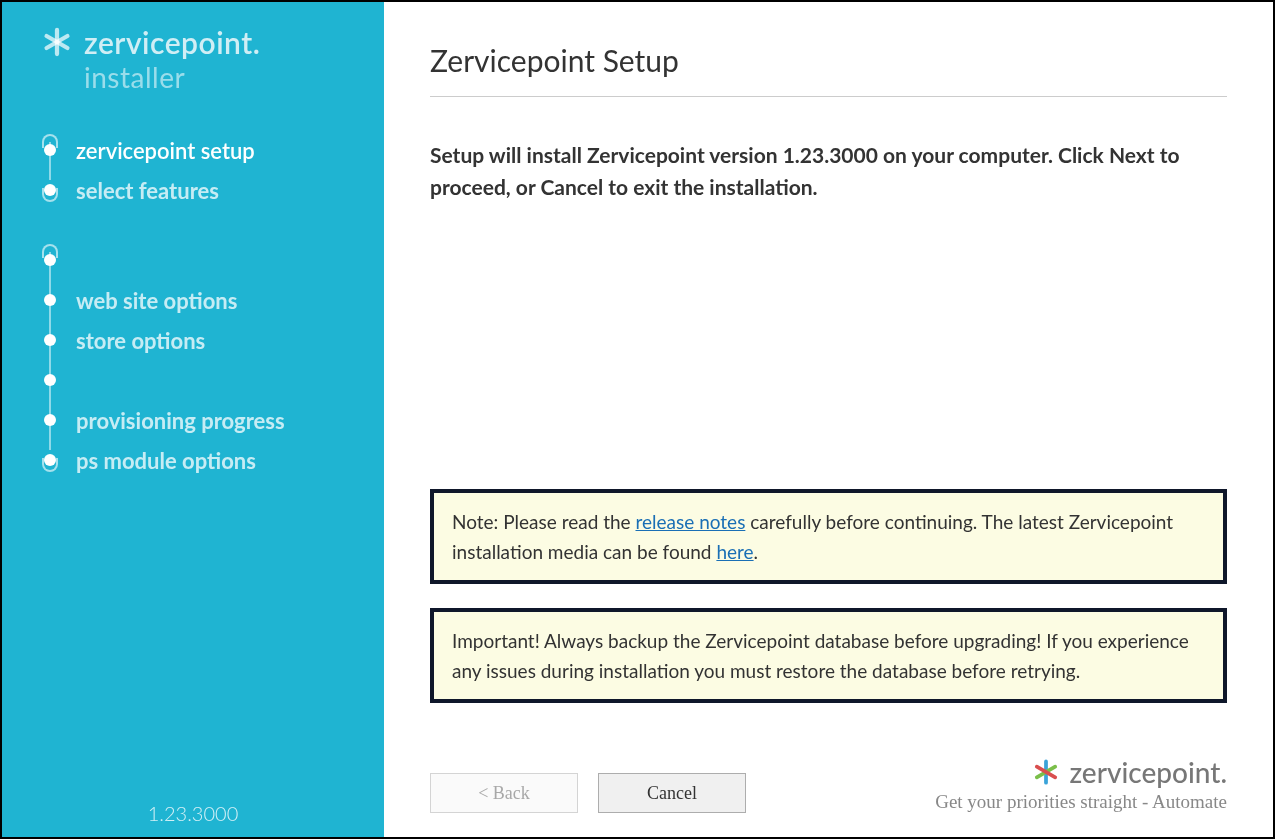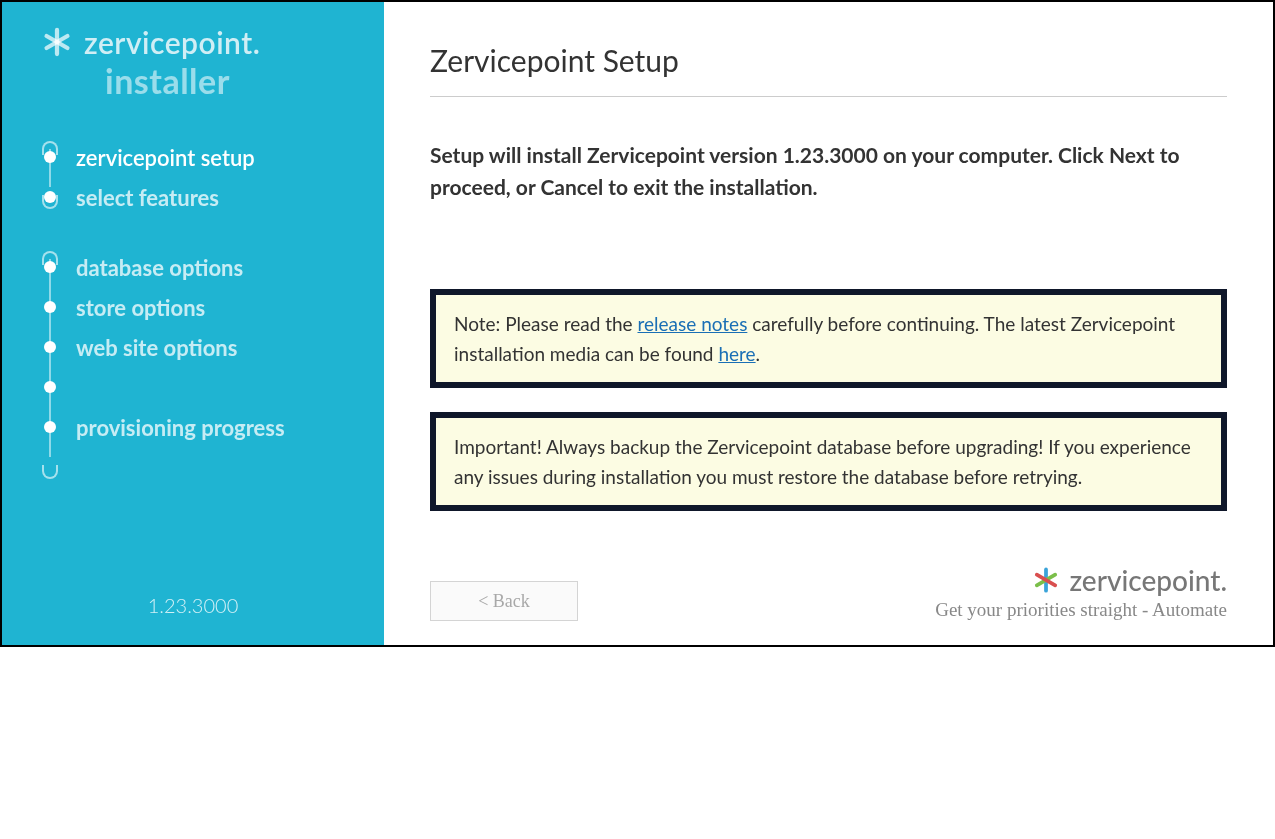--- a/index.html
+++ b/index.html
@@ -1,31 +1,31 @@
 <!DOCTYPE html>
 <html><head>
 <meta charset="utf-8">
 <style>
   * { box-sizing: border-box; margin: 0; padding: 0; }
   html, body { width: 1275px; height: 839px; font-family: "Segoe UI", "Lato", Arial, sans-serif; }
   .frame {
-    width: 1275px; height: 647px; border: 2px solid #000; display: flex; background: #fff;
+    width: 1275px; height: 839px; border: 2px solid #000; display: flex; background: #fff;
   }
   
   .sidebar {
     width: 382px; height: 100%; background: #1fb4d2;
     color: #fff; padding: 22px 0 0 0; position: relative;
     display: flex; flex-direction: column;
   }
   .brand { padding: 0 24px 8px 38px; }
   .brand-line1 { display: flex; align-items: center; gap: 10px; }
   .asterisk-icon { width: 34px; height: 34px; display:inline-block; }
   .brand-word { font-size: 30px; font-weight: 600; color: #d0eef5; letter-spacing: 0.5px; }
   .brand-word .dot { color: #d0eef5; }
-  .brand-sub { font-size: 34px; color: rgba(255,255,255,0.55); margin-left: 65px; font-weight: 700; letter-spacing: 0.5px; }
+  .brand-sub { font-size: 28px; color: rgba(255,255,255,0.55); margin-left: 44px; font-weight: 400; letter-spacing: 0.5px; }
 
   .steps { margin-top: 28px; padding: 0 0 0 38px; position: relative; }
   .step-group { position: relative; margin-bottom: 30px; }
   .step-group .line {
     position: absolute; left: 9px; top: 12px; width: 2px; background: rgba(255,255,255,0.5);
   }
   .step-group .cap {
     position: absolute; left: 2px; width: 16px; height: 14px; border: 2px solid rgba(255,255,255,0.6);
     border-bottom: none; border-radius: 10px 10px 0 0;
   }
@@ -35,34 +35,34 @@
     font-size: 22px; color: rgba(255,255,255,0.75); font-weight: 700;
     position: relative;
   }
   .step.active { color: #fff; font-weight: 600; }
   .bullet {
     width: 12px; height: 12px; border-radius: 50%; background: #fff; flex-shrink: 0;
     margin-left: 4px; z-index: 2;
   }
 
   .version-label {
-    position: absolute; bottom: 28px; width: 100%; text-align: center;
+    position: absolute; bottom: 12px; width: 100%; text-align: center;
     color: rgba(255,255,255,0.8); font-size: 20px; font-weight: 300;
   }
 
   
   .main { flex: 1; height: 100%; padding: 40px 46px 24px 46px; display: flex; flex-direction: column; position: relative; }
   .page-title { font-size: 30px; color: #333; font-weight: 400; margin-bottom: 18px; }
   .hr { height: 1px; background: #ccc; margin-bottom: 42px; }
   .intro { font-size: 21px; color: #333; line-height: 1.5; font-weight: bold; }
 
   .spacer { flex: 1; }
 
   .note-box {
-    border: 6px solid #0f172a; background: #fcfce3; padding: 14px 18px;
+    border: 4px solid #0f172a; background: #fcfce3; padding: 14px 18px;
     font-size: 19px; color: #333; line-height: 1.55; margin-bottom: 24px;
   }
   .note-box a { color: #1a6fb5; text-decoration: underline; cursor: pointer; }
 
   .footer-row {
     display: flex; align-items: flex-end; gap: 20px; margin-top: 28px;
   }
   .buttons { display: flex; gap: 20px; }
   .btn {
     width: 148px; height: 40px; border: 1px solid #adadad; background: #f0f0f0;
@@ -115,36 +115,39 @@
           <span>select features</span>
         </div>
       </div>
 
       <div class="step-group">
         <div class="cap" style="top:4px;"></div>
         <div class="line" style="height:198px;"></div>
         <div class="cap bottom" style="top:218px;"></div>
         <div class="step">
           <span class="bullet"></span>
-          <span>database options</span>
+        </div>
+        <div class="step">
+          <span class="bullet"></span>
+          <span>web site options</span>
         </div>
         <div class="step">
           <span class="bullet"></span>
           <span>store options</span>
         </div>
         <div class="step">
           <span class="bullet"></span>
-          <span>web site options</span>
-        </div>
-        <div class="step">
-          <span class="bullet"></span>
         </div>
         <div class="step">
           <span class="bullet"></span>
           <span>provisioning progress</span>
+        </div>
+        <div class="step">
+          <span class="bullet"></span>
+          <span>ps module options</span>
         </div>
       </div>
 
 
     </div>
 
     <div class="version-label">1.23.3000</div>
   </div>
 
   <div class="main">
@@ -156,20 +159,21 @@
 
     <div class="note-box">
       <span>Note: Please read the </span><a>release notes</a><span> carefully before continuing. The latest Zervicepoint installation media can be found </span><a>here</a><span>.</span>
     </div>
 
     <div class="note-box">Important! Always backup the Zervicepoint database before upgrading! If you experience any issues during installation you must restore the database before retrying.</div>
 
     <div class="footer-row">
       <div class="buttons">
         <button class="btn disabled">&lt; Back</button>
+        <button class="btn">Cancel</button>
       </div>
       <div class="footer-brand">
         <div class="fb-line1">
           <span class="color-asterisk">
             <svg viewBox="0 0 24 24" width="30" height="30">
               <rect x="10.5" y="2" width="3" height="20" rx="1.5" fill="#3aa3d9"></rect>
               <rect x="10.5" y="2" width="3" height="20" rx="1.5" transform="rotate(60 12 12)" fill="#7bbf4a"></rect>
               <rect x="10.5" y="2" width="3" height="20" rx="1.5" transform="rotate(-60 12 12)" fill="#d94f4f"></rect>
             </svg>
           </span>

